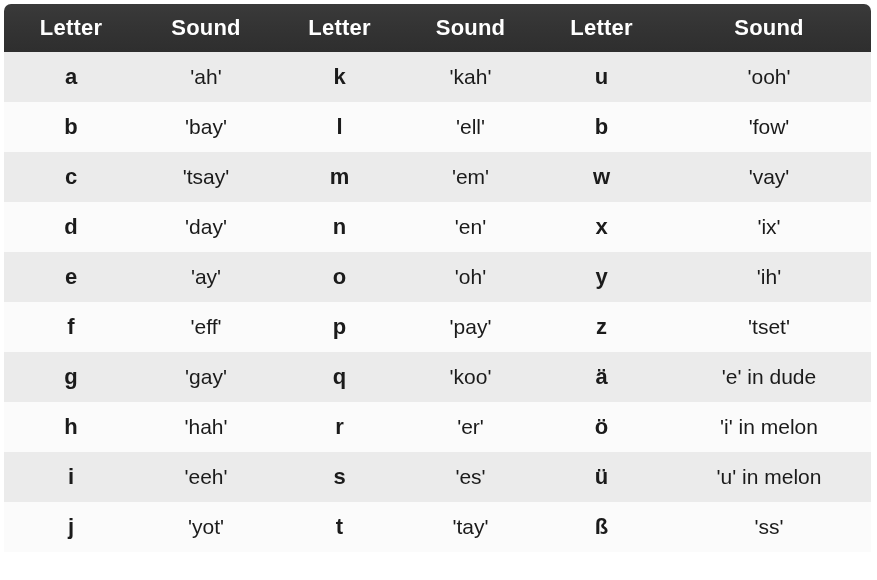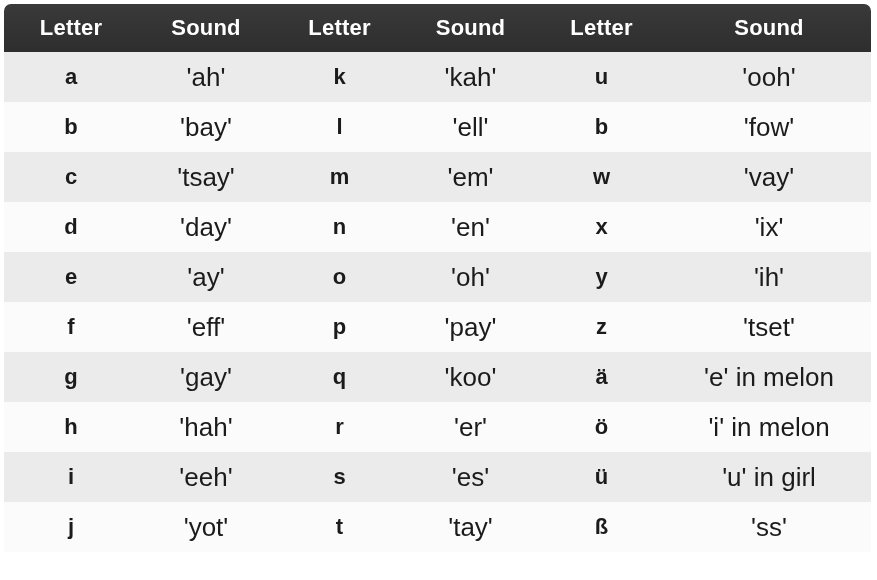--- a/index.html
+++ b/index.html
@@ -63,21 +63,21 @@
   }
   tbody tr.row-even td {
     background: #fbfbfb;
   }
   tbody td {
     height: 50px;
     padding: 0;
     text-align: center;
     vertical-align: middle;
     color: #1b1b1b;
-    font-size: 26px;
+    font-size: 21px;
     white-space: nowrap;
   }
   tbody td.letter-cell {
     font-weight: bold;
     font-size: 22px;
   }
   tbody td.sound-cell {
     font-weight: normal;
   }
 
@@ -167,39 +167,39 @@
         <td class="letter-cell">z</td>
         <td class="sound-cell">'tset'</td>
       </tr>
 
       <tr class="row-odd">
         <td class="letter-cell">g</td>
         <td class="sound-cell">'gay'</td>
         <td class="letter-cell">q</td>
         <td class="sound-cell">'koo'</td>
         <td class="letter-cell">ä</td>
-        <td class="sound-cell">'e' in melon</td>
+        <td class="sound-cell">'e' in dude</td>
       </tr>
 
       <tr class="row-even">
         <td class="letter-cell">h</td>
         <td class="sound-cell">'hah'</td>
         <td class="letter-cell">r</td>
         <td class="sound-cell">'er'</td>
         <td class="letter-cell">ö</td>
         <td class="sound-cell">'i' in melon</td>
       </tr>
 
       <tr class="row-odd">
         <td class="letter-cell">i</td>
         <td class="sound-cell">'eeh'</td>
         <td class="letter-cell">s</td>
         <td class="sound-cell">'es'</td>
         <td class="letter-cell">ü</td>
-        <td class="sound-cell">'u' in girl</td>
+        <td class="sound-cell">'u' in melon</td>
       </tr>
 
       <tr class="row-even">
         <td class="letter-cell">j</td>
         <td class="sound-cell">'yot'</td>
         <td class="letter-cell">t</td>
         <td class="sound-cell">'tay'</td>
         <td class="letter-cell">ß</td>
         <td class="sound-cell">'ss'</td>
       </tr>

